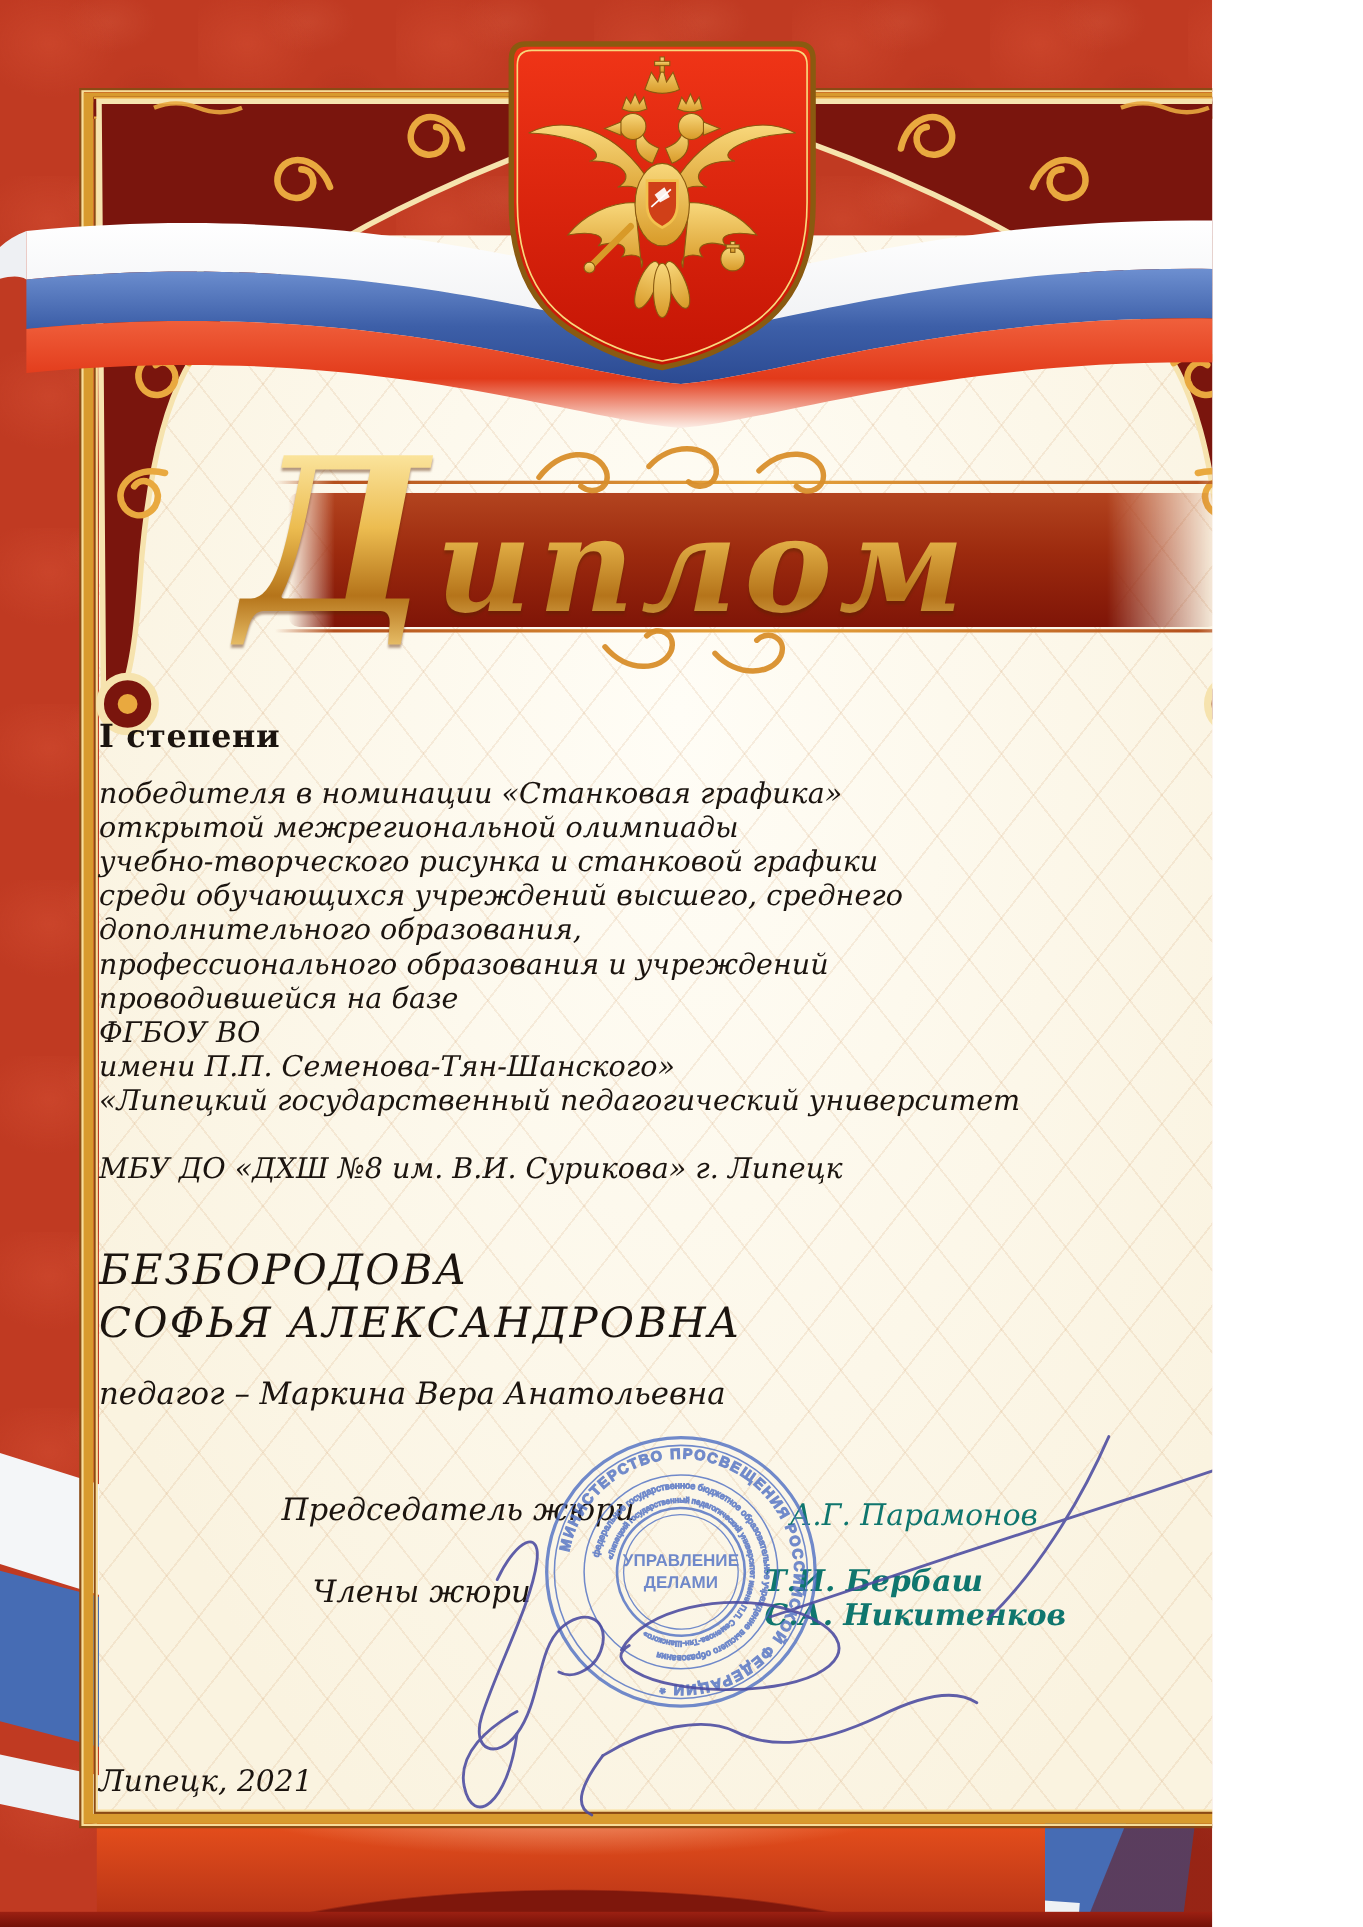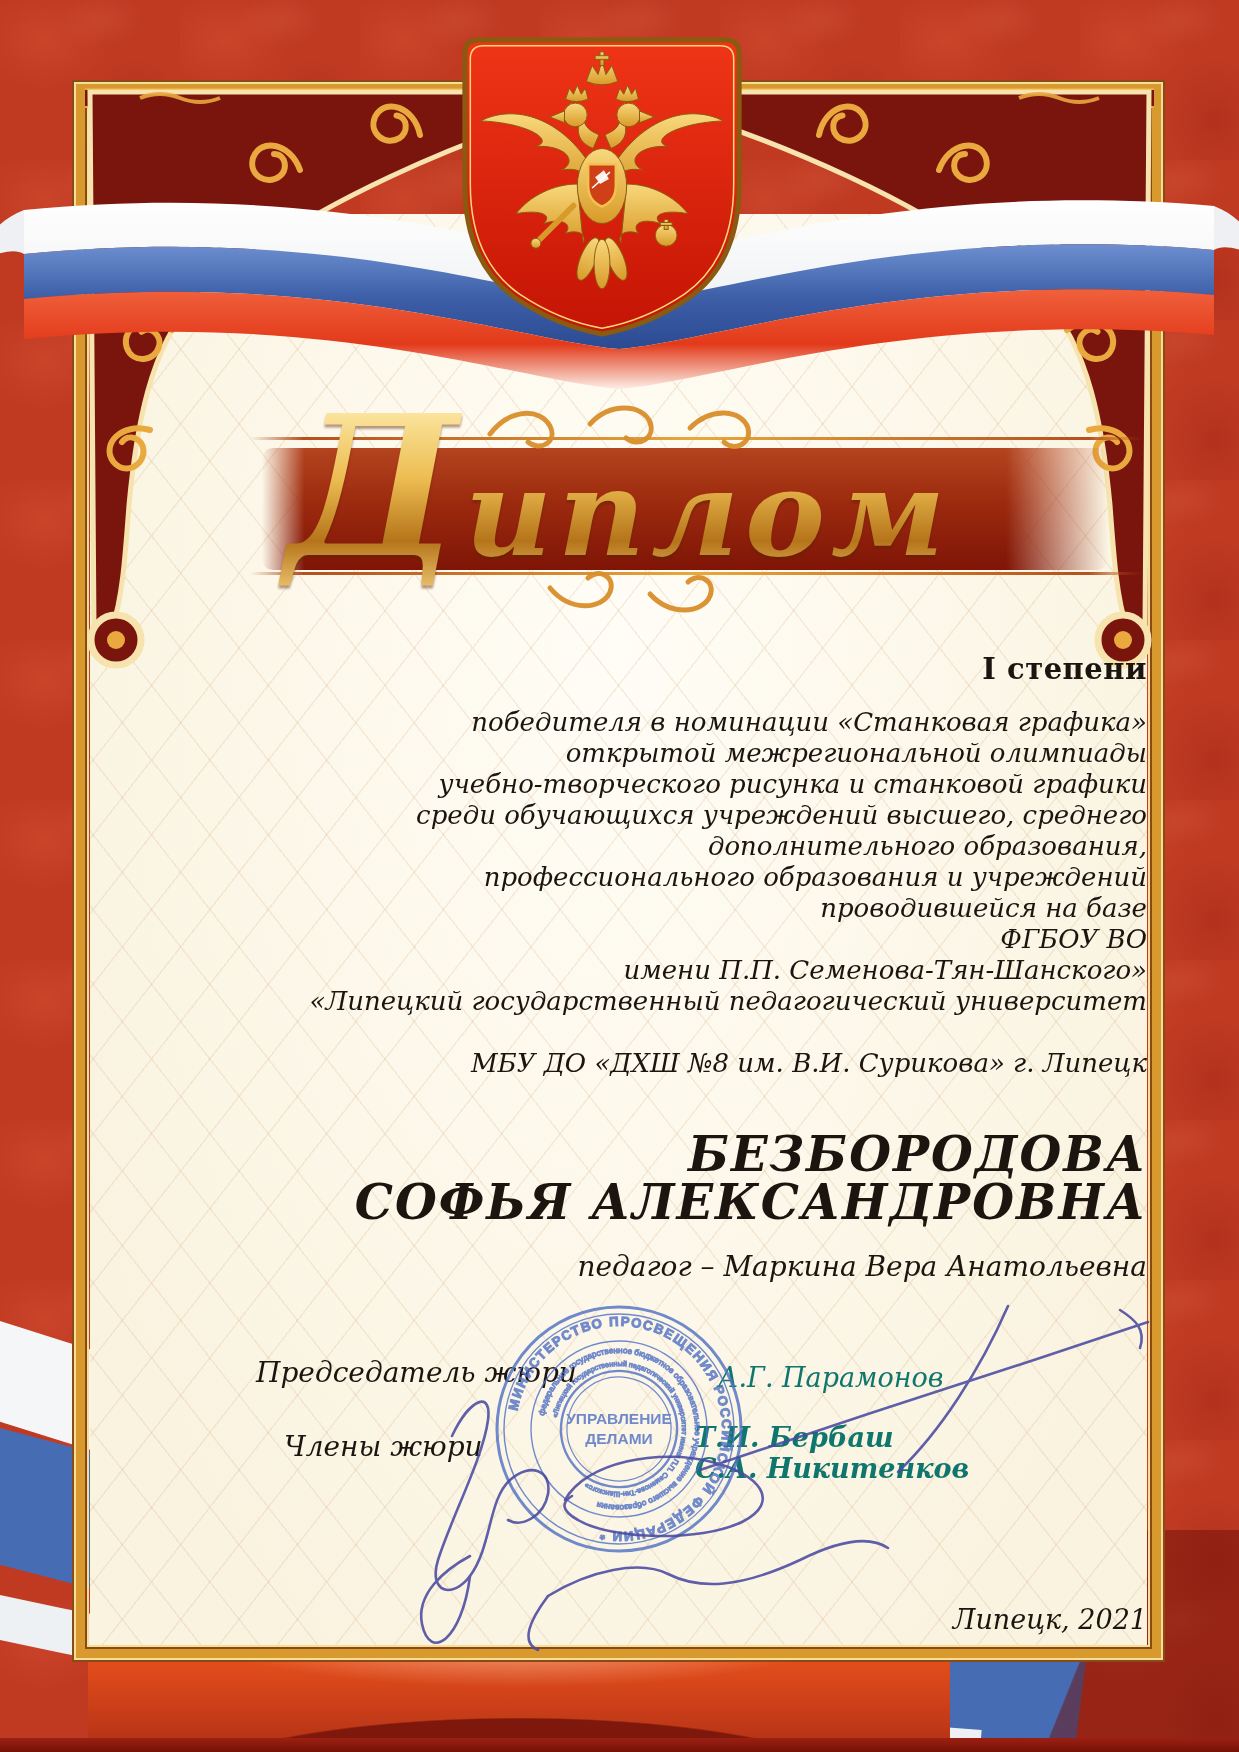--- a/index.html
+++ b/index.html
@@ -1,16 +1,16 @@
 <!DOCTYPE html>
 <html><head>
 <meta charset="utf-8">
 <style>
   html,body{margin:0;padding:0;}
-  .page{position:relative;width:1239px;height:1752px;overflow:hidden;
+  .page{position:relative;width:1102px;height:1752px;overflow:hidden;
         font-family:"DejaVu Serif","Liberation Serif",serif;}
   
   .bg{position:absolute;inset:0;background-color:#c03a22;
       background-image:
         radial-gradient(ellipse 90px 70px at 45px 40px, rgba(226,92,62,.30), transparent 70%),
         radial-gradient(ellipse 70px 90px at 135px 120px, rgba(150,30,18,.32), transparent 70%),
         radial-gradient(ellipse 60px 40px at 100px 20px, rgba(226,110,80,.22), transparent 70%);
       background-size:180px 160px;}
   svg.layer{position:absolute;left:0;top:0;}
   
@@ -43,26 +43,26 @@
       -webkit-mask-image:linear-gradient(90deg,transparent,#000 5%,#000 88%,transparent);
               mask-image:linear-gradient(90deg,transparent,#000 5%,#000 88%,transparent);
       box-shadow:0 0 34px 12px rgba(190,110,60,.25);}
   .title{position:absolute;left:90px;right:92px;top:372px;text-align:center;
       font-style:italic;font-weight:bold;font-size:120px;line-height:230px;letter-spacing:6px;
       background:linear-gradient(180deg,#fdeaa8 12%,#ecbc50 42%,#b5741a 66%,#f3cf7a 88%);
       -webkit-background-clip:text;background-clip:text;color:transparent;
       filter:drop-shadow(0 3px 1px rgba(90,35,0,.45));}
   .title::first-letter{font-size:1.62em;}
   
-  .ctr{position:absolute;left:90px;right:92px;text-align:right;color:#1b140f;padding-left:18px;}
+  .ctr{position:absolute;left:90px;right:92px;text-align:left;color:#1b140f;}
   .degree{top:652px;font-weight:bold;font-size:29px;line-height:34px;letter-spacing:.5px;}
   .para{top:707px;}
   .body-line{font-style:italic;font-size:26px;line-height:31px;}
   .award{top:1048px;}
-  .name-block{top:1130px;font-style:italic;font-weight:bold;font-size:48px;line-height:48px;letter-spacing:2px;}
+  .name-block{top:1130px;font-style:italic;font-weight:normal;font-size:38px;line-height:48px;letter-spacing:2px;}
   .teacher{top:1250px;font-style:italic;font-size:28px;line-height:34px;}
   .sig-label{position:absolute;font-style:italic;font-size:28px;color:#1b140f;}
   .sig-name{position:absolute;font-style:italic;font-size:27px;color:#0f766e;}
   .footer{top:1604px;font-style:italic;font-size:27px;}
   .members-names div{line-height:31px;font-weight:bold;}
 </style>
 </head>
 <body>
 
 <div class="page">

